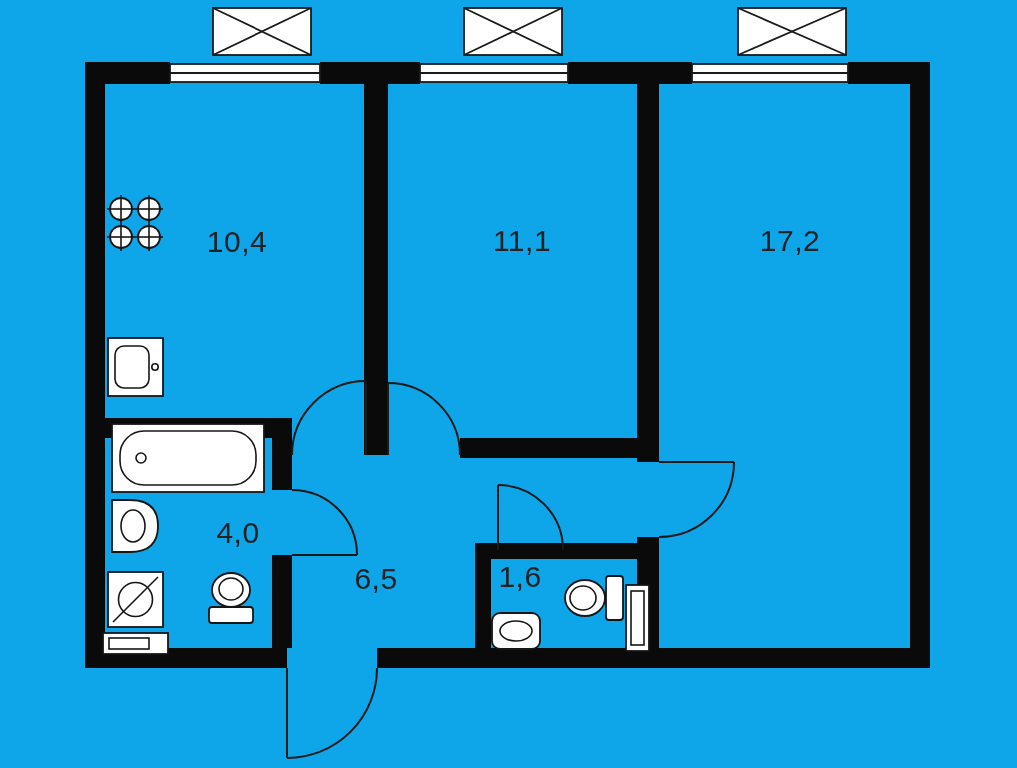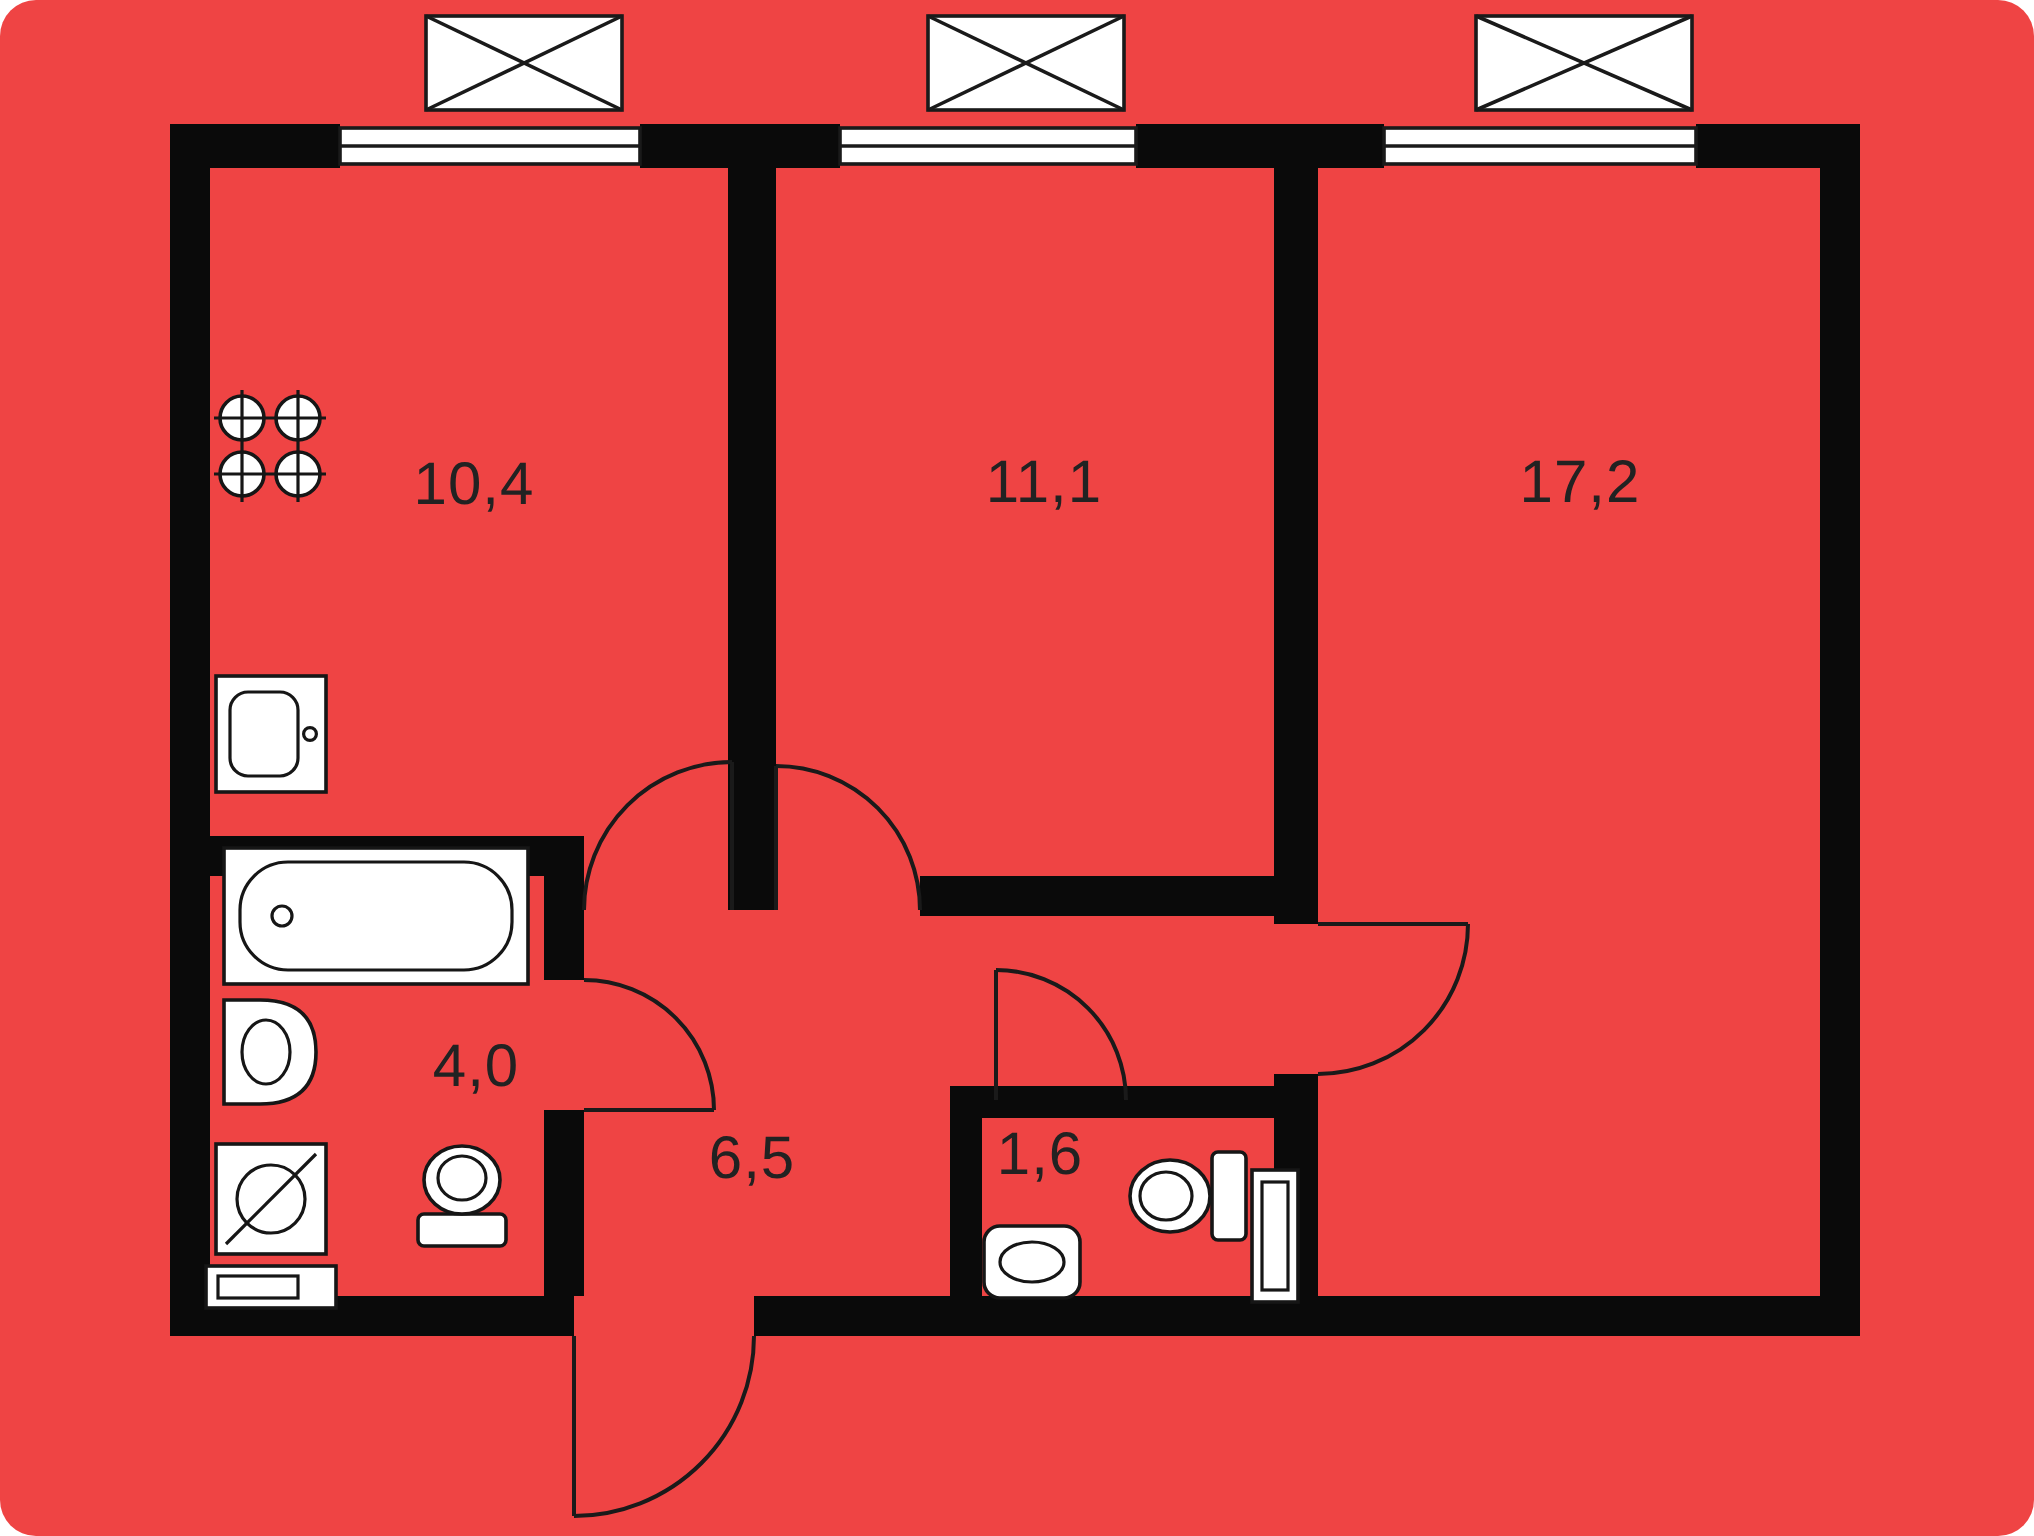--- a/index.html
+++ b/index.html
@@ -5,23 +5,22 @@
   html, body {
     margin: 0;
     padding: 0;
     background: #ffffff;
     font-family: "Liberation Sans", sans-serif;
   }
   .screen {
     position: relative;
     width: 1017px;
     height: 768px;
-    background: #ef4444;
+    background: #0ea5e9;
     overflow: hidden;
-    border-radius: 18px;
   }
   svg { display: block; }
   .wall { fill: #0a0a0a; stroke: none; }
   .thin { stroke: #1a1a1a; stroke-width: 1.8; fill: #ffffff; }
   .thin-nofill { stroke: #1a1a1a; stroke-width: 1.8; fill: none; }
   .door { stroke: #1a1a1a; stroke-width: 2; fill: none; }
   .fixture { stroke: #161616; stroke-width: 1.8; fill: #ffffff; }
   .fixture-inner { stroke: #161616; stroke-width: 1.6; fill: none; }
   .area-label {
     font-family: "Liberation Sans", sans-serif;

